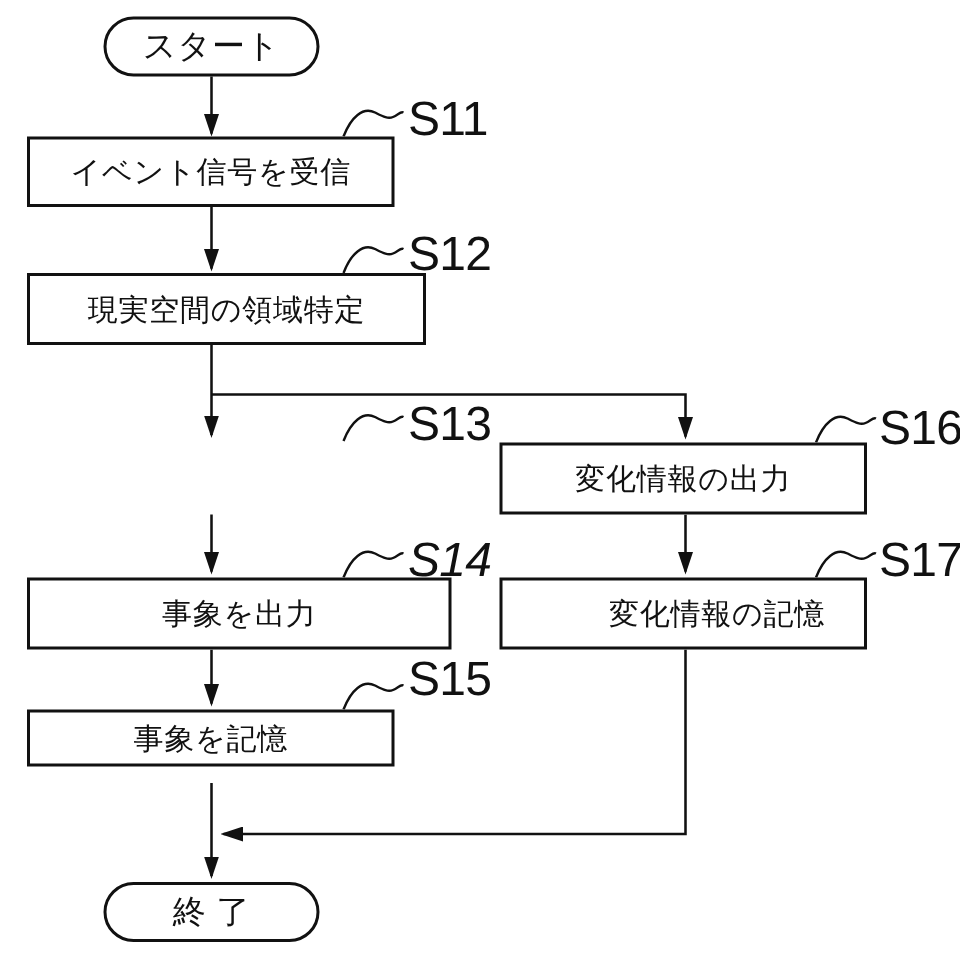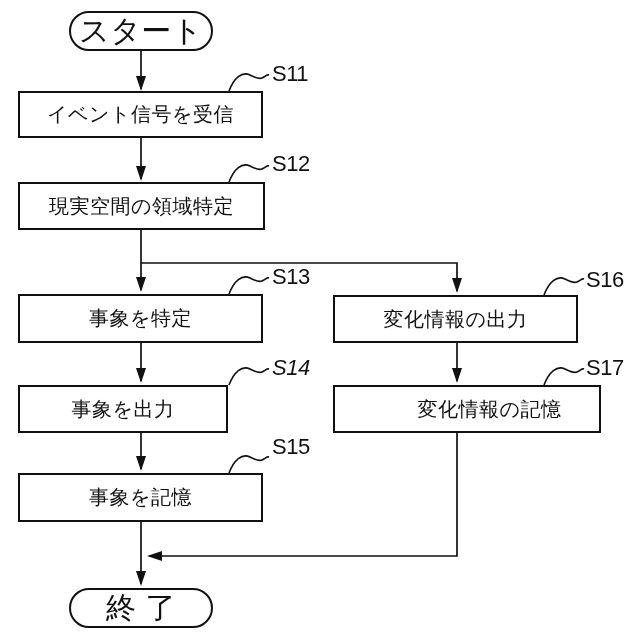--- a/index.html
+++ b/index.html
@@ -11,23 +11,23 @@
   }
   .wires { position:absolute; left:0; top:0; width:640px; height:640px; }
   .wires path.wire { stroke:var(--line); stroke-width:1.7; fill:none; }
   .wires path.leader { stroke:var(--line); stroke-width:1.6; fill:none; }
   .wires marker path { fill:var(--line); stroke:none; }
   .node {
     position:absolute; box-sizing:border-box; border:2px solid var(--line);
     background:var(--background); display:flex; align-items:center; justify-content:center;
     font-size:20px; letter-spacing:0.5px; white-space:nowrap;
   }
-  .terminal { border-radius:20px; font-size:30px; }
+  .terminal { border-radius:20px; font-size:22px; }
   .step-label {
-    position:absolute; font-size:22px; letter-spacing:-0.5px; line-height:1;
+    position:absolute; font-size:32px; letter-spacing:-0.5px; line-height:1;
     color:var(--text); white-space:nowrap;
   }
 </style>
 </head>
 <body>
 
 <div class="stage">
 
   <svg class="wires" viewBox="0 0 640 640">
     <defs>
@@ -52,27 +52,26 @@
     <path class="leader" d="M0,0 C5,-13 13,-20 21,-16 C26,-13.5 29.5,-11.5 33,-13 C36.5,-14.5 38,-17 40,-16" transform="translate(229,385)"></path>
     <path class="leader" d="M0,0 C5,-13 13,-20 21,-16 C26,-13.5 29.5,-11.5 33,-13 C36.5,-14.5 38,-17 40,-16" transform="translate(229,473)"></path>
     <path class="leader" d="M0,0 C5,-13 13,-20 21,-16 C26,-13.5 29.5,-11.5 33,-13 C36.5,-14.5 38,-17 40,-16" transform="translate(544,295)"></path>
     <path class="leader" d="M0,0 C5,-13 13,-20 21,-16 C26,-13.5 29.5,-11.5 33,-13 C36.5,-14.5 38,-17 40,-16" transform="translate(544,385)"></path>
   </svg>
 
   <div class="node terminal" style="left:69px; top:11px; width:144px; height:40px;">スタート</div>
   <div class="node terminal" style="left:69px; top:588px; width:144px; height:40px;">終 了</div>
 
   <div class="node" style="left:18px; top:91px;  width:245px; height:47px;">イベント信号を受信</div>
-  <div class="node" style="left:18px; top:182px; width:247px; height:48px;">現実空間の領域特定</div>
-  <div class="node" style="left:18px; top:294px; width:245px; height:49px;">事象を特定</div>
-  <div class="node" style="left:18px; top:385px; width:210px; height:48px;">事象を出力</div>
-  <div class="node" style="left:18px; top:473px; width:245px; height:49px;">事象を記憶</div>
+  <div class="node" style="left:18px; top:182px; width:266px; height:48px;">現実空間の領域特定</div>
+  <div class="node" style="left:18px; top:385px; width:283px; height:48px;">事象を出力</div>
+  <div class="node" style="left:18px; top:473px; width:245px; height:38px;">事象を記憶</div>
 
   <div class="node" style="left:333px; top:295px; width:245px; height:48px;">変化情報の出力</div>
-  <div class="node" style="left:333px; top:385px; width:268px; height:48px;padding-left:45px;">変化情報の記憶</div>
+  <div class="node" style="left:333px; top:385px; width:245px; height:48px;padding-left:45px;">変化情報の記憶</div>
 
   <div class="step-label" style="left:272px; top:63px;">S11</div>
   <div class="step-label" style="left:272px; top:153px;">S12</div>
   <div class="step-label" style="left:272px; top:266px;">S13</div>
   <div class="step-label" style="left:272px; top:357px;font-style:italic;">S14</div>
   <div class="step-label" style="left:272px; top:436px;">S15</div>
   <div class="step-label" style="left:586px; top:269px;">S16</div>
   <div class="step-label" style="left:586px; top:357px;">S17</div>
 
 </div>

